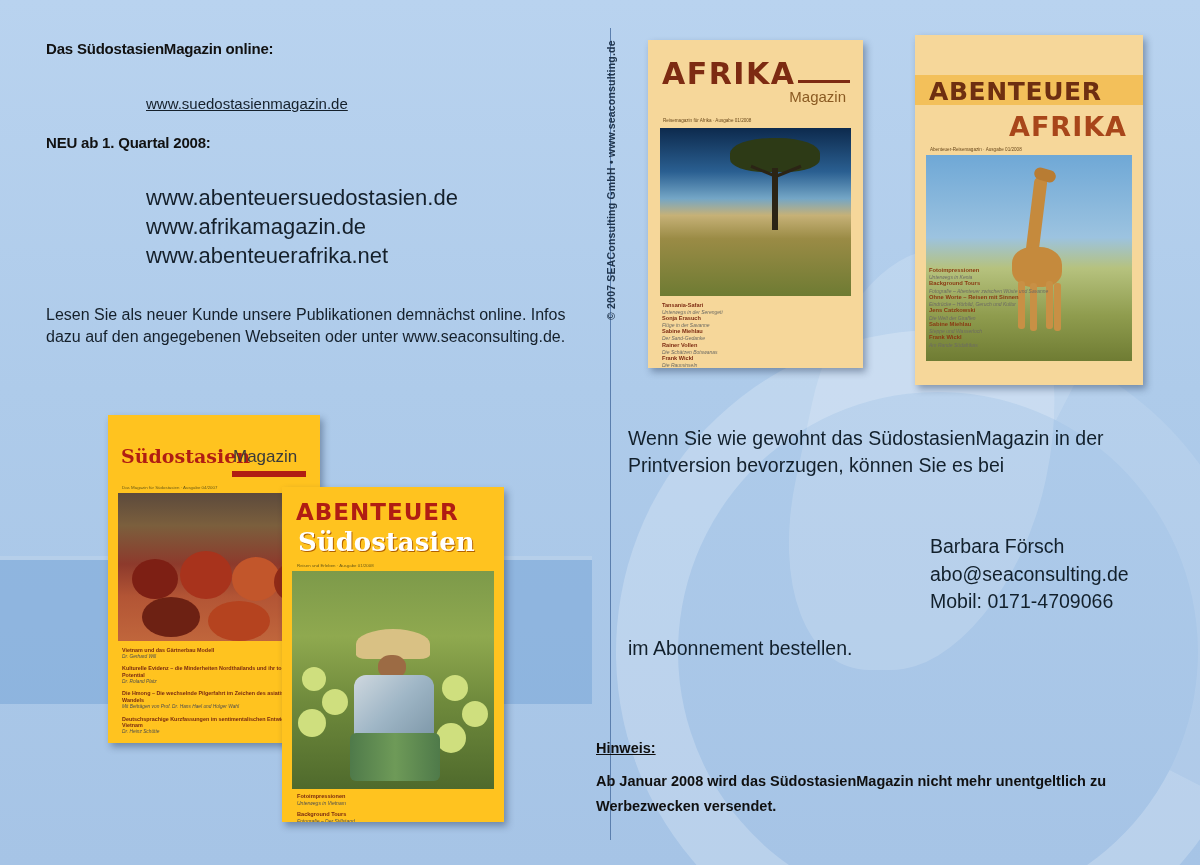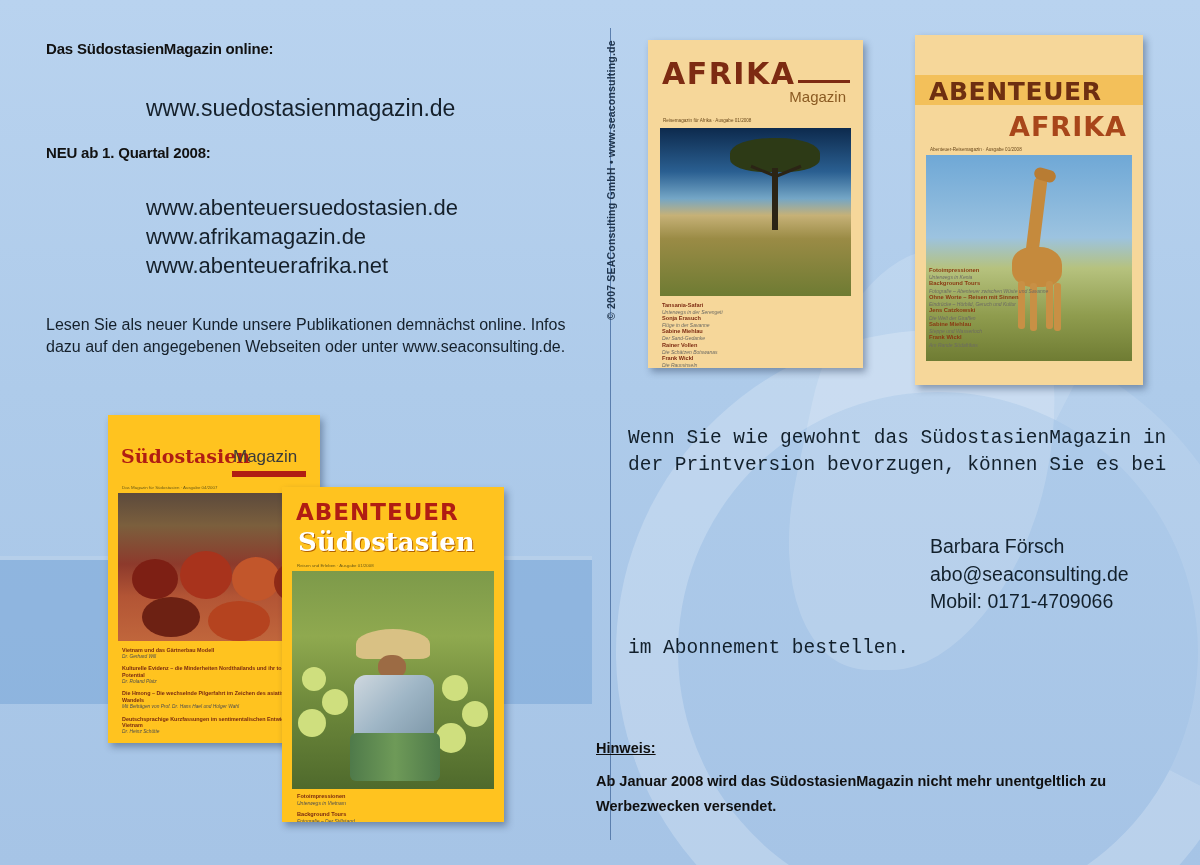--- a/index.html
+++ b/index.html
@@ -78,32 +78,32 @@
     left:13px; top:290px;
   }
 
   
   .left-col { position:absolute; left:46px; top:40px; width:540px; }
   .l-head {
     font-size:15px; font-weight:bold; color:#111;
     letter-spacing:-0.2px;
   }
   .l-url {
-    font-size:23px; color:#15202b; margin-left:100px;
+    font-size:15px; color:#15202b; margin-left:100px;text-decoration:underline;
   }
   .l-urls { margin-left:100px; }
   .l-urls div { font-size:22px; color:#15202b; line-height:1.32; }
   .l-para {
     font-size:16px; color:#15202b; line-height:1.36;
     width:534px;
   }
 
   
   .r-para {
-    position:absolute; font-size:19.5px; color:#12202c; line-height:1.36;font-family:Liberation Mono, monospace;
+    position:absolute; font-size:19.5px; color:#12202c; line-height:1.36;
   }
   .contact { position:absolute; font-size:19.5px; color:#12202c; line-height:1.42; }
   .hint-wrap { position:absolute; left:596px; top:740px; width:545px; }
   .hint-title {
     font-size:14.5px; font-weight:bold; color:#101010;
     text-decoration:underline; margin-bottom:13px;
   }
   .hint-body { font-size:14.5px; font-weight:bold; color:#101010; line-height:1.75; }
 
   

